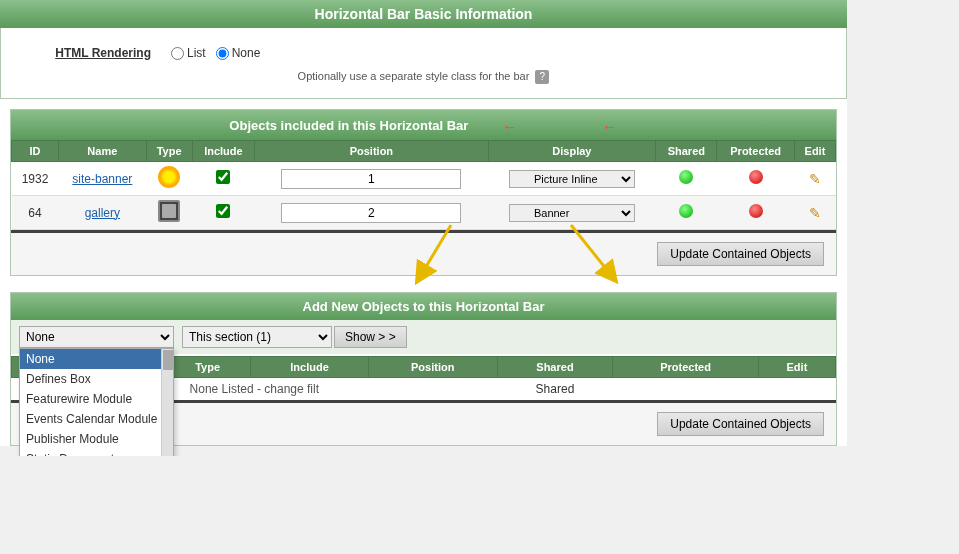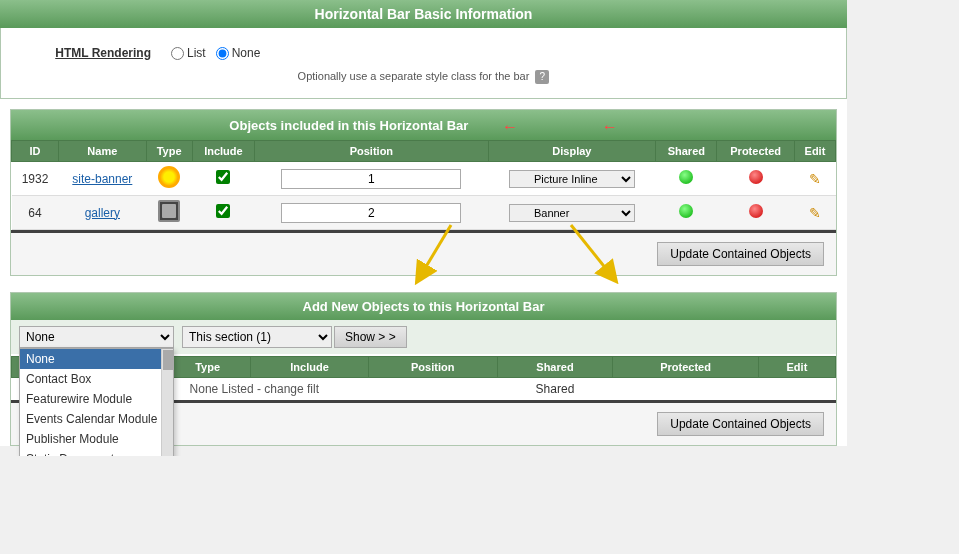--- a/index.html
+++ b/index.html
@@ -381,21 +381,21 @@
           <option>Picture Box</option>
           <option>Featurewire Module</option>
           <option>Events Calendar Module</option>
           <option>Publisher Module</option>
           <option>Static Document</option>
           <option>Contact Form Module</option>
         </select>
         
         <div class="dropdown-list" style="width:155px;">
           <div class="dd-item selected">None</div>
-          <div class="dd-item">Contact Box</div>
+          <div class="dd-item">Defines Box</div>
           <div class="dd-item">Featurewire Module</div>
           <div class="dd-item">Events Calendar Module</div>
           <div class="dd-item">Publisher Module</div>
           <div class="dd-item">Static Document</div>
           <div class="dd-item">Contact Form Module</div>
           <div class="dd-scrollbar">
             <div class="dd-scrollbar-thumb"></div>
           </div>
         </div>
       </div>

